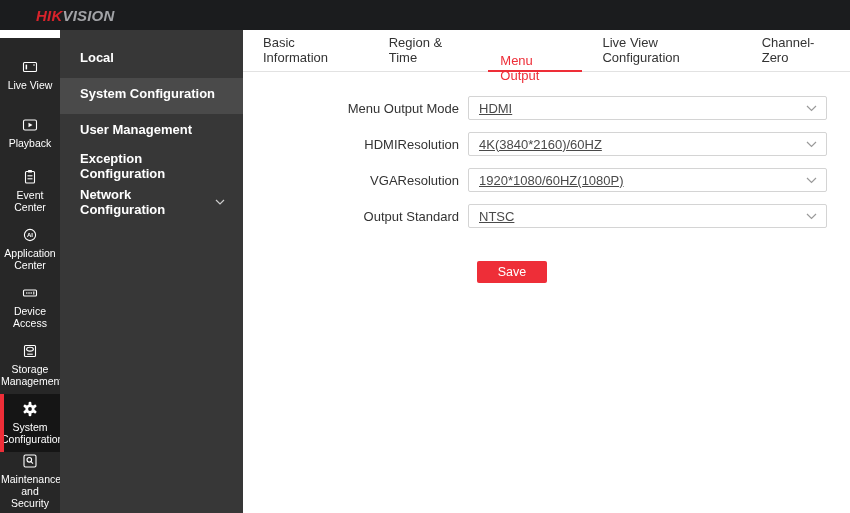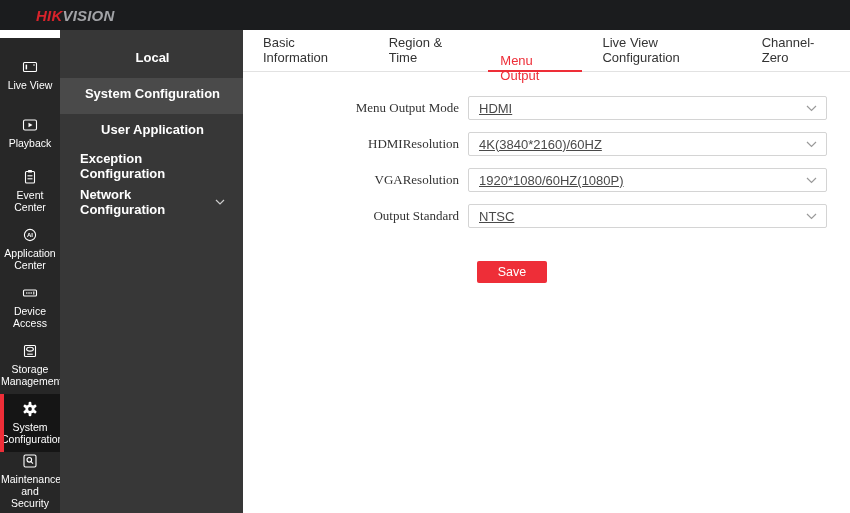--- a/index.html
+++ b/index.html
@@ -43,21 +43,21 @@
     font-size:10.5px; line-height:12px; text-align:center; margin-top:4px;
     width:100%; padding:0 1px;
   }
 
   
   .menupanel{
     position:absolute; left:60px; top:30px; width:183px; height:483px;
     background:var(--menu_bg); padding-top:12px;
   }
   .menu-item{
-    height:36px; display:flex; align-items:center; justify-content:center;
+    height:36px; display:flex; align-items:center; justify-content:flex-start;
     padding:0 18px 5px 20px; color:#fff; font-size:13px; font-weight:600;
     cursor:pointer;
   }
   .menu-item.active{ background:var(--menu_active_bg); }
 
   
   .content{
     position:absolute; left:243px; top:30px; width:682px; height:483px;
     background:var(--content_bg);
   }
@@ -69,21 +69,21 @@
     padding:0 12px; margin:0 4px; display:flex; align-items:center;
     font-size:13px; color:var(--text_dark); cursor:pointer;
     border-bottom:2px solid transparent; margin-bottom:-1px;
   }
   .tab.active{ color:var(--accent); border-bottom-color:var(--accent);margin-top:36px; }
 
   .form{ padding-top:24px; }
   .form-row{ display:flex; align-items:center; margin-bottom:12px; height:24px; }
   .form-label{
     width:225px; flex:none; text-align:right; padding-right:9px;
-    font-size:13px; color:var(--text_dark);font-family:Liberation Serif, serif;
+    font-size:13px; color:var(--text_dark);
   }
   .select{
     width:359px; height:24px; border:1px solid var(--field_border);
     border-radius:2px; background:#fff; cursor:pointer;
     display:flex; align-items:center; justify-content:space-between;
     padding:0 9px 0 10px; font-size:13px; color:#4a4a4a;text-decoration:underline;
   }
   .save-row{ margin-top:33px; padding-left:234px; }
   .save-btn{
     width:70px; height:22px; background:var(--accent); color:#fff;
@@ -202,21 +202,21 @@
 </div>
 
 <div class="menupanel">
   <div class="menu-item">
     <span>Local</span>
   </div>
   <div class="menu-item active">
     <span>System Configuration</span>
   </div>
   <div class="menu-item">
-    <span>User Application</span>
+    <span>User Management</span>
   </div>
   <div class="menu-item">
     <span>Exception Configuration</span>
   </div>
   <div class="menu-item">
     <span>Network Configuration</span>
     <span>
       <svg width="10" height="6" viewBox="0 0 10 6">
           <path d="M1 1 L5 5 L9 1" fill="none" stroke="#cccccc" stroke-width="1.2"></path>
         </svg>

